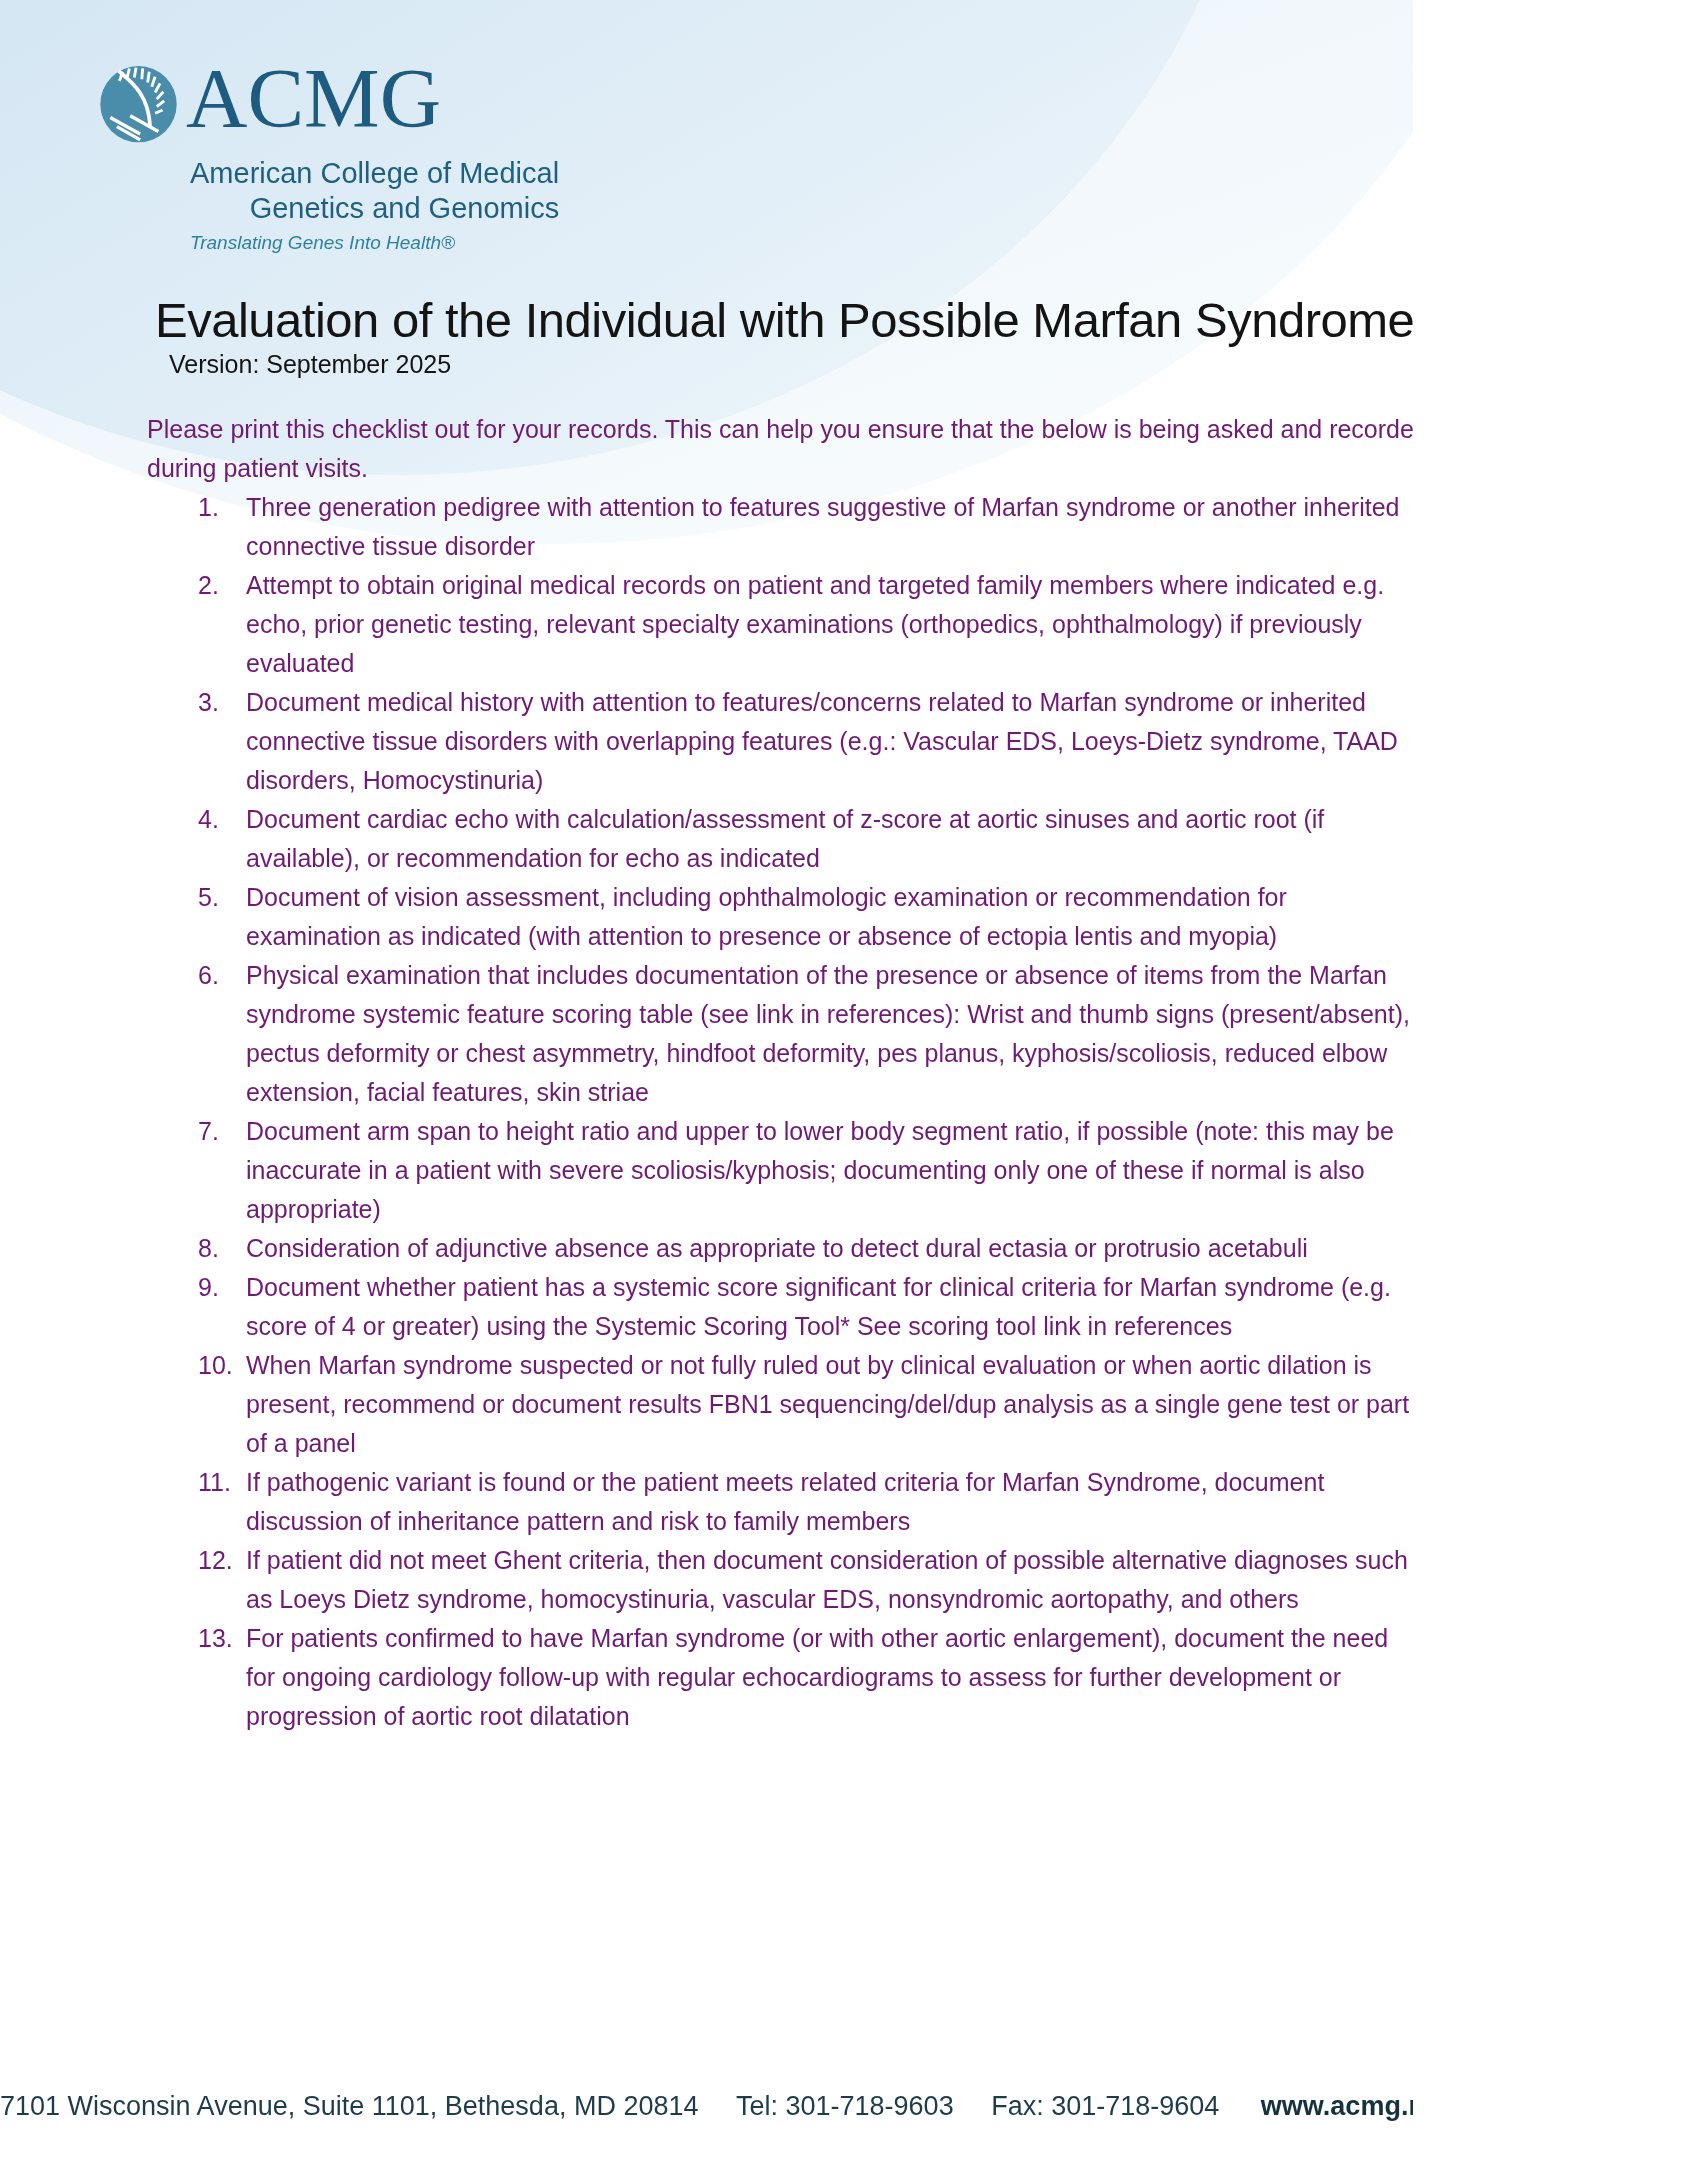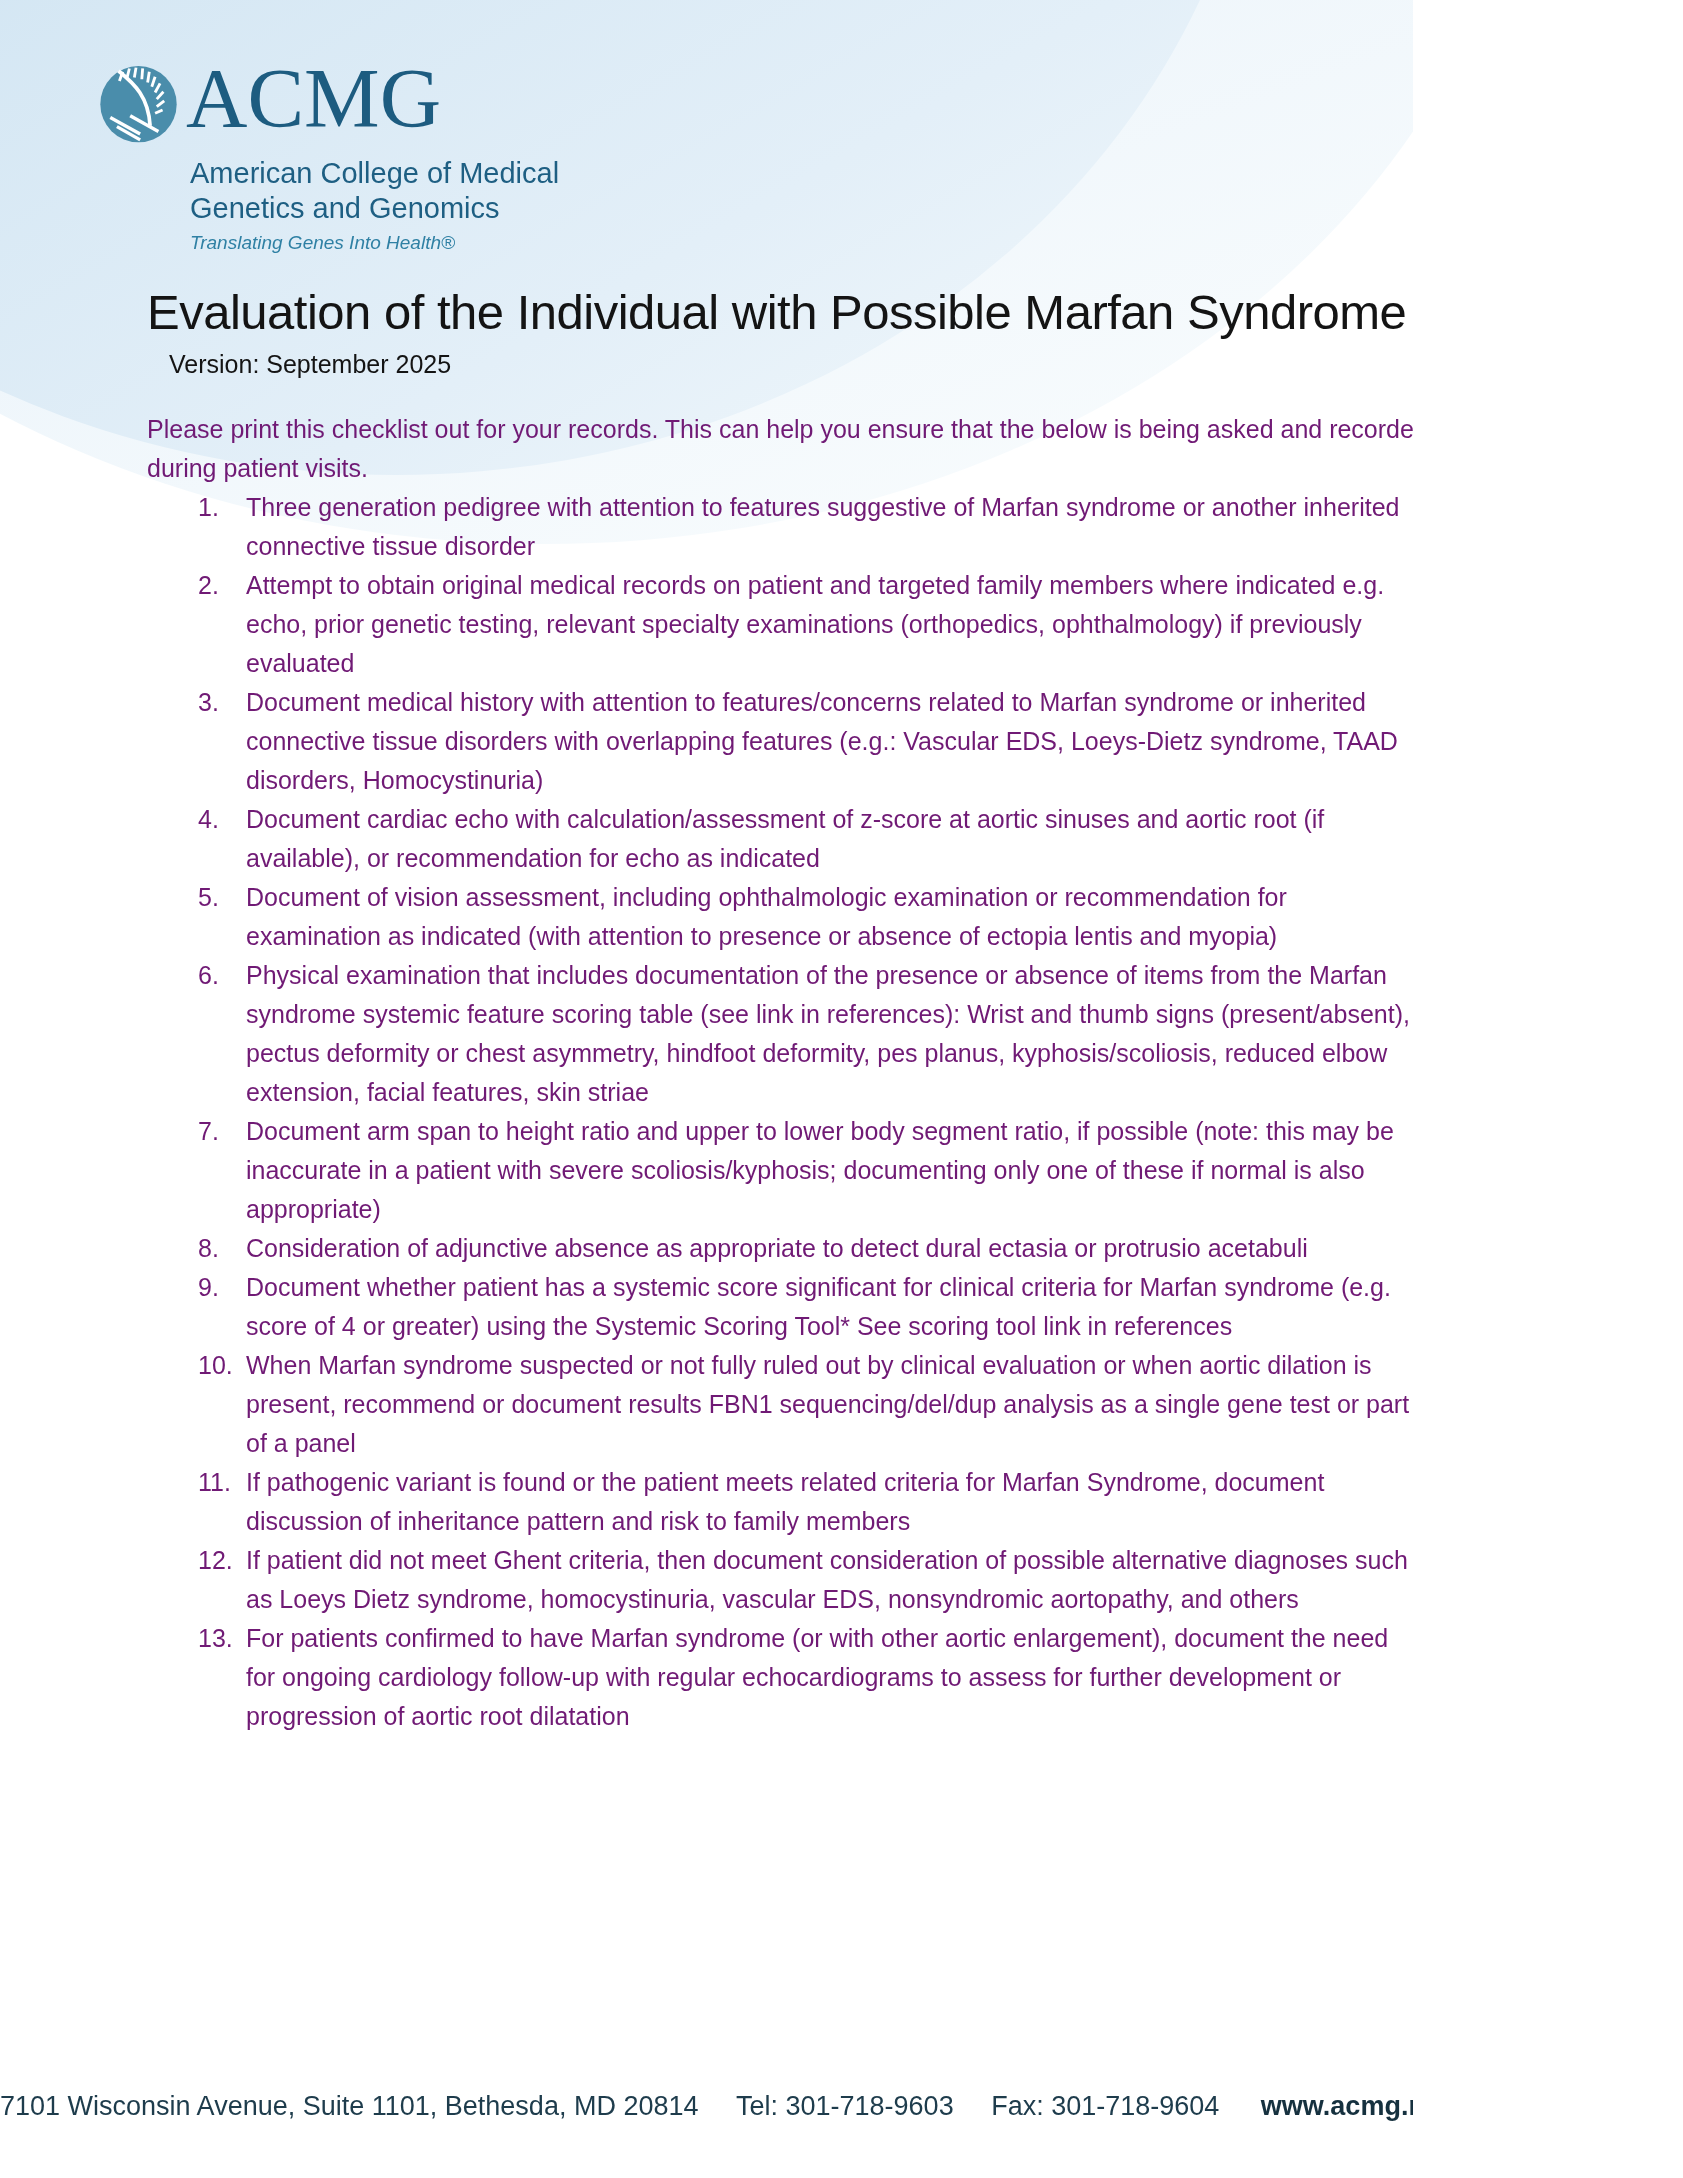--- a/index.html
+++ b/index.html
@@ -27,20 +27,21 @@
   .logo-acronym {
     left:186px; top:51px;
     font-family:"Liberation Serif", serif;
     font-size:85px; line-height:95px; font-weight:400;
     color:#1d5c80; letter-spacing:0px;
   }
   .logo-org {
     left:190px; top:156px;
     font-size:29px; line-height:35px; font-weight:400;
     color:#1e5f83;
+    text-align:right;
   }
   .logo-tagline {
     left:190px; top:232px;
     font-size:19px; line-height:22px;
     font-style:italic; font-weight:normal;
     color:#2f80a4;
   }
   
   .title {
     position:absolute; z-index:3; left:147px; top:285px;
@@ -112,21 +113,21 @@
       </svg>
     </div>
     <div class="logo logo-acronym">ACMG</div>
     <div class="logo logo-org">
       <div>American College of Medical</div>
       <div>Genetics and Genomics</div>
     </div>
     <div class="logo logo-tagline">Translating Genes Into Health®</div>
   </div>
 
-  <h1 class="title" style="margin:0;">Evaluation of the Individual with Possible Marfan Syndrome</h1>
+  <h1 class="title" style="margin:8px;">Evaluation of the Individual with Possible Marfan Syndrome</h1>
   <div class="version">Version: September 2025</div>
 
   <div class="content">
     <p class="intro">Please print this checklist out for your records. This can help you ensure that the below is being asked and recorded during patient visits.</p>
     <ol class="checklist">
       <li>Three generation pedigree with attention to features suggestive of Marfan syndrome or another inherited connective tissue disorder</li>
       <li>Attempt to obtain original medical records on patient and targeted family members where indicated e.g. echo, prior genetic testing, relevant specialty examinations (orthopedics, ophthalmology) if previously evaluated</li>
       <li>Document medical history with attention to features/concerns related to Marfan syndrome or inherited connective tissue disorders with overlapping features (e.g.: Vascular EDS, Loeys-Dietz syndrome, TAAD disorders, Homocystinuria)</li>
       <li>Document cardiac echo with calculation/assessment of z-score at aortic sinuses and aortic root (if available), or recommendation for echo as indicated</li>
       <li>Document of vision assessment, including ophthalmologic examination or recommendation for examination as indicated (with attention to presence or absence of ectopia lentis and myopia)</li>

